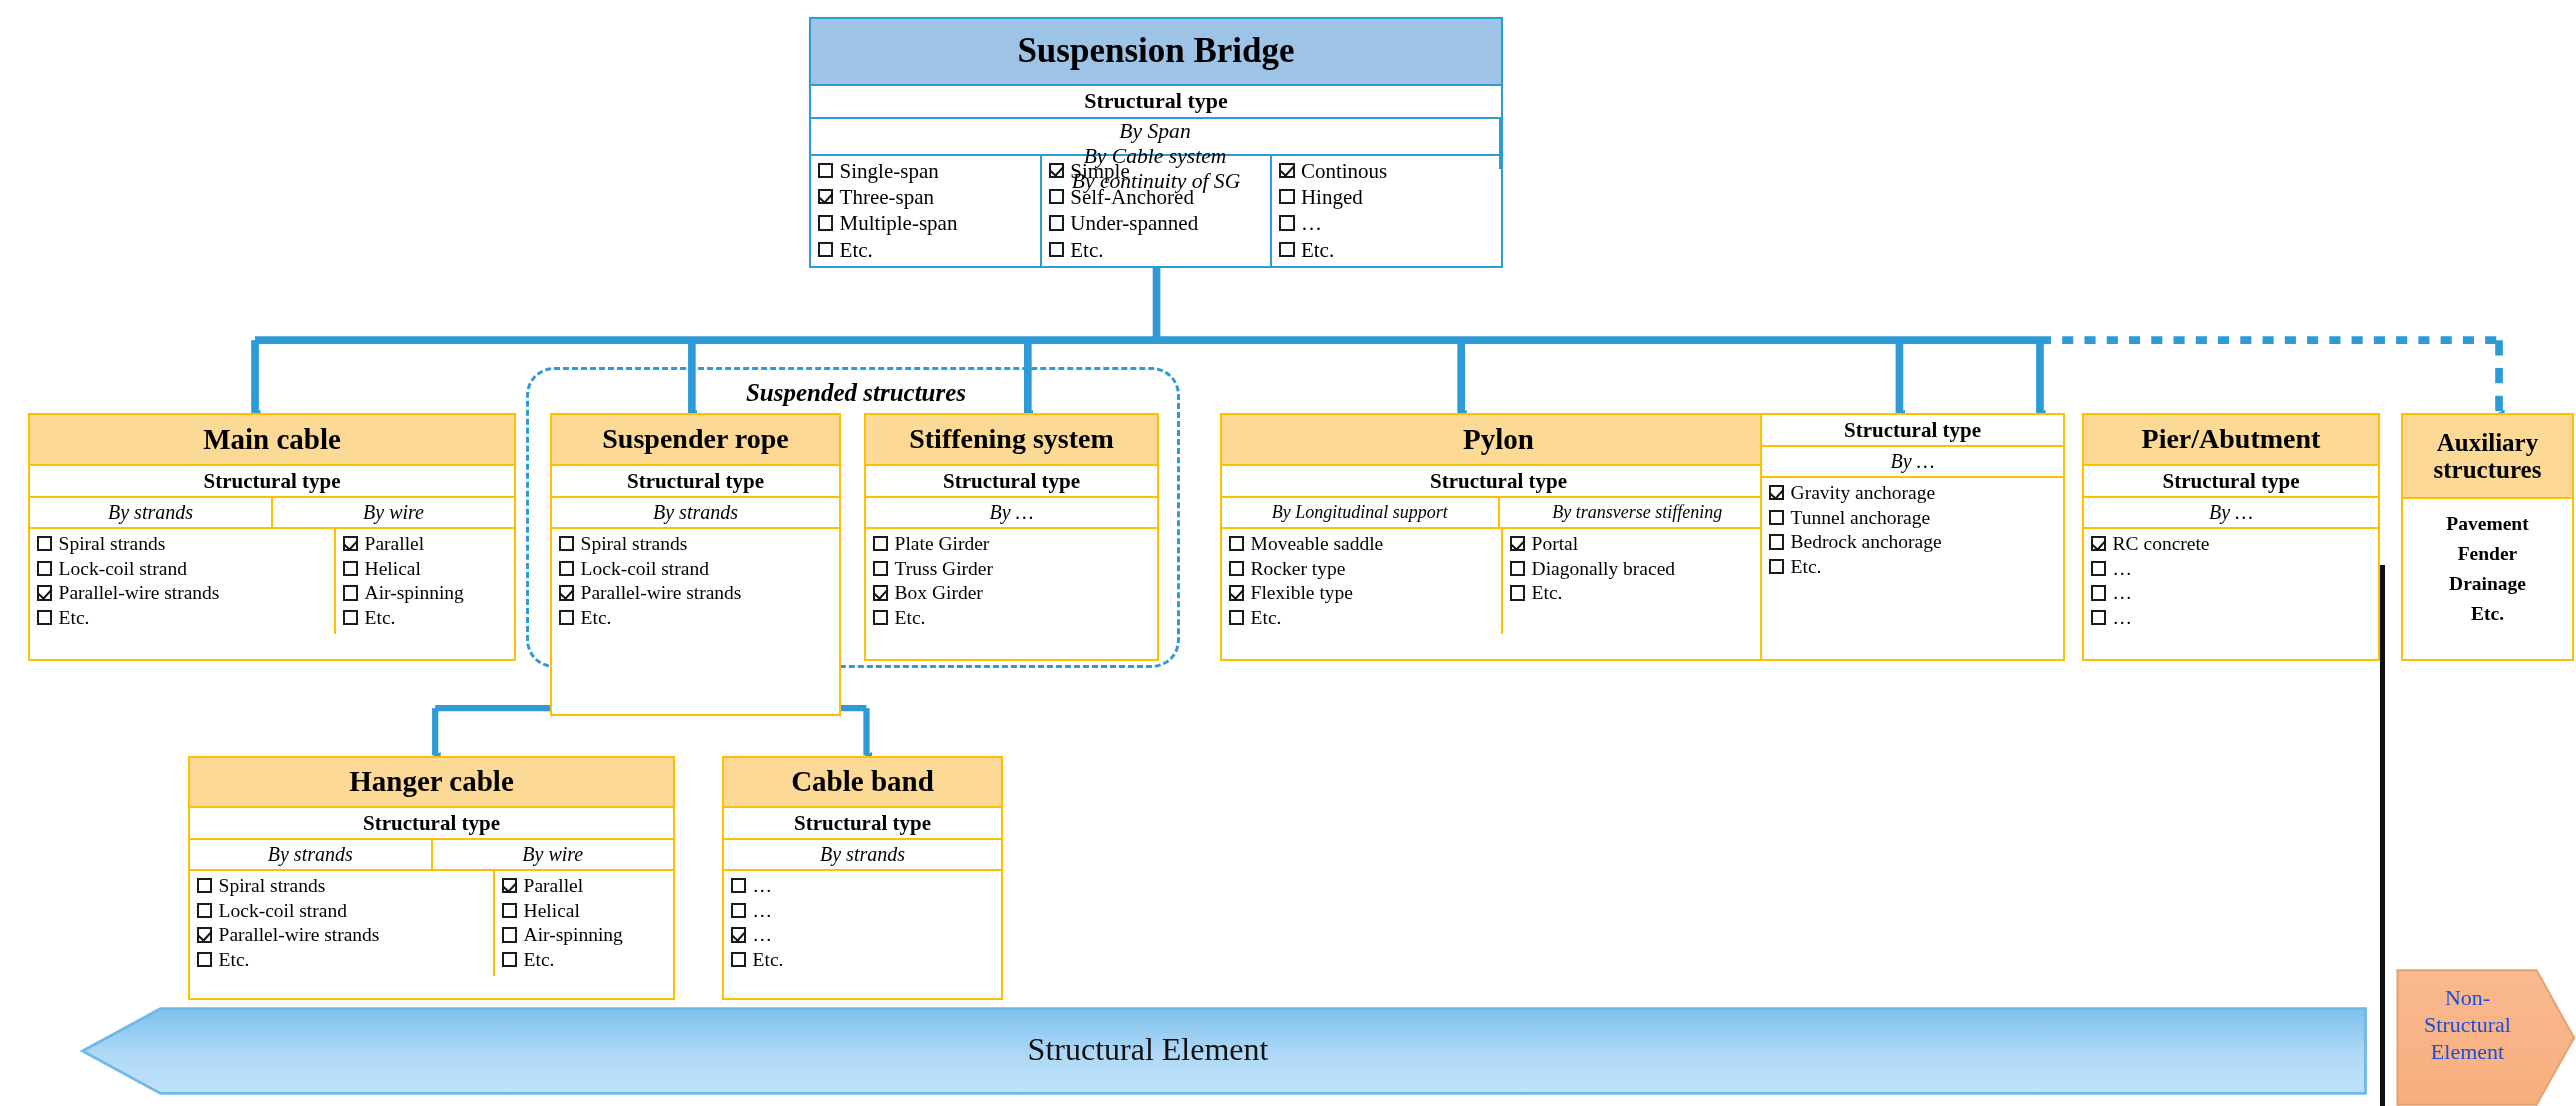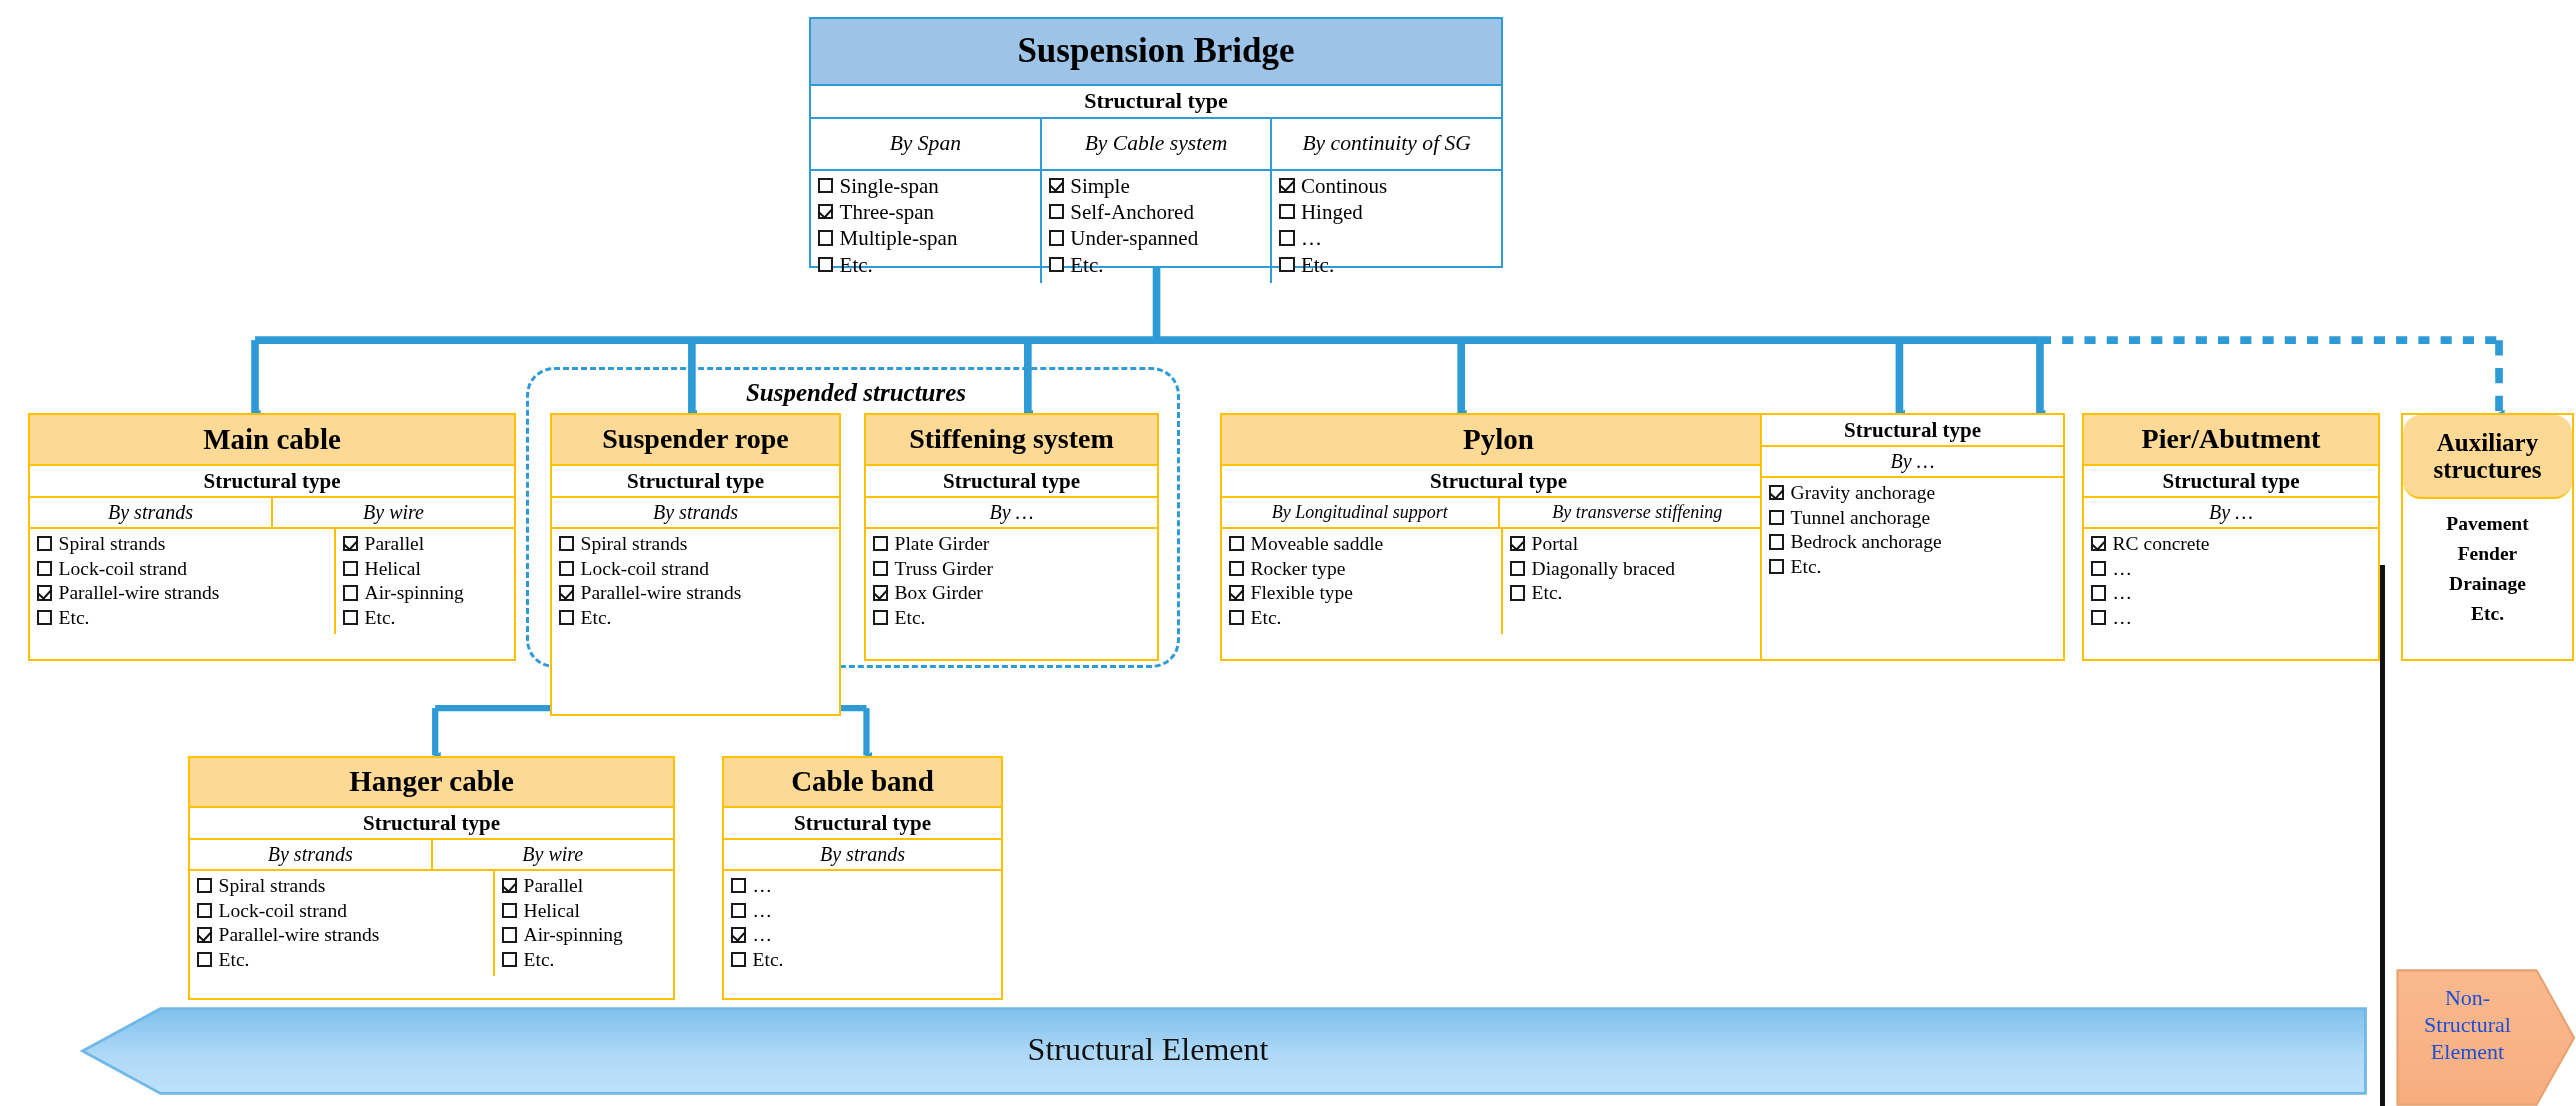--- a/index.html
+++ b/index.html
@@ -117,21 +117,21 @@
     <line x1="1245" y1="1018" x2="1245" y2="1086" stroke="#2E9BD6" stroke-width="9" marker-end="url(#ah)"></line>
 
     <path d="M 230,1450 L 3400,1450 L 3400,1572 L 230,1572 L 118,1511 Z" fill="url(#bg)" stroke="#6FB8E8" stroke-width="4"></path>
 
     <path d="M 3446,1395 L 3646,1395 L 3700,1492 L 3646,1588 L 3446,1588 Z" fill="url(#og)" stroke="#E8A271" stroke-width="3"></path>
   </svg>
 
   <div class="card blue" style="left:809px; top:16.7px; width:694px; height:251px; font-size:21px;">
     <div class="hdr" style="height:67px; font-size:35px;">Suspension Bridge</div>
     <div class="sub" style="height:33px; font-size:22px;">Structural type</div>
-    <div class="colhdrs" style="height:52px;">
+    <div class="colhdrs" style="height:37px;flex-direction:column;">
       <div class="ch" style="font-size:21.6px;">By Span</div>
       <div class="ch" style="font-size:21.6px;">By Cable system</div>
       <div class="ch" style="font-size:21.6px;">By continuity of SG</div>
     </div>
     <div class="cols">
       <div class="col">
         <div class="opt">
             <span class="cb"></span>
             <span class="lbl">Single-span</span>
           </div>
@@ -385,21 +385,21 @@
           </div>
         <div class="opt">
             <span class="cb"></span>
             <span class="lbl">…</span>
           </div>
       </div>
     </div>
   </div>
 
   <div class="card" style="left:2401px; top:413px; width:173px; height:248px; font-size:18px;">
-    <div class="hdr" style="height:84px; font-size:25px; padding:0 5.6px;border-radius:18px;">Auxiliary structures</div>
+    <div class="hdr" style="height:84px; font-size:25px; padding:0 5.6px;">Auxiliary structures</div>
     <div class="plainbody" style="font-size:19.5px;">
       <div>Pavement</div>
       <div>Fender</div>
       <div>Drainage</div>
       <div>Etc.</div>
     </div>
   </div>
 
   <div class="card" style="left:188px; top:756px; width:487px; height:244px; font-size:19.5px;">
     <div class="hdr" style="height:50px; font-size:29px;">Hanger cable</div>

